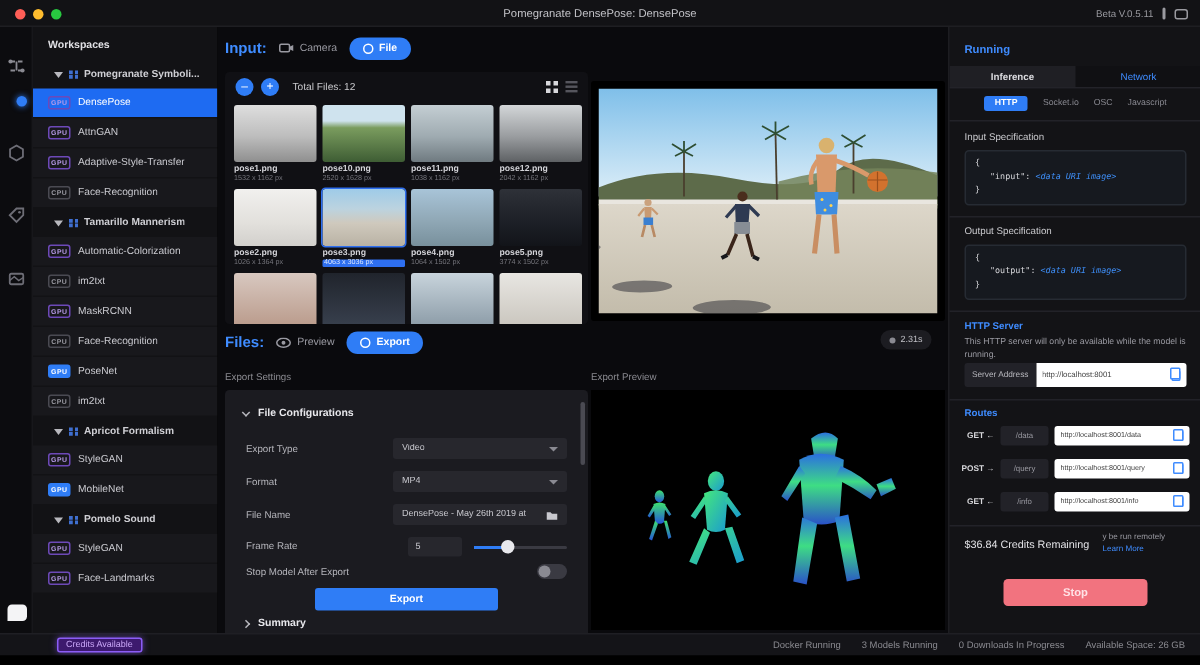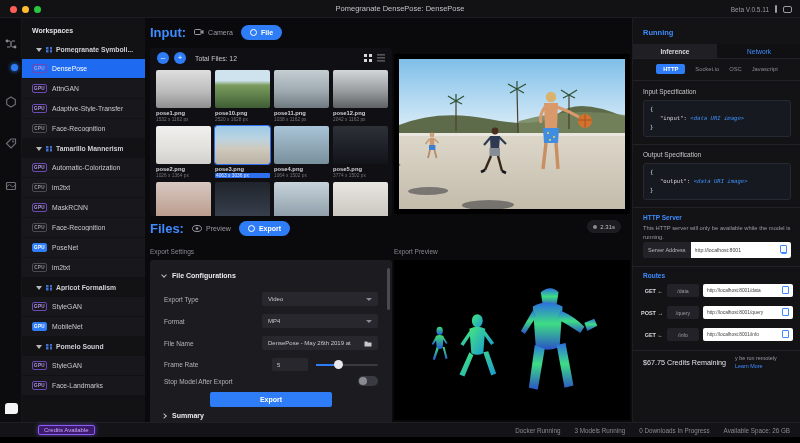--- a/index.html
+++ b/index.html
@@ -37,21 +37,21 @@
   .tree-model.selected { background:#1e6bf2; }
   .badge { min-width:15px; height:9px; border-radius:2px; font-size:4.6px; font-weight:bold; display:flex; align-items:center; justify-content:center; letter-spacing:.3px; }
   .badge.gpu { border:1px solid #6d49b8; color:#b79ae8; }
   .badge.cpu { border:1px solid #4a4a52; color:#9a9aa2; }
   .badge.run { background:#2f7df6; color:#fff; border:1px solid #2f7df6; }
   .model-label { font-size:6.8px; color:#c9c9cf; white-space:nowrap; overflow:hidden; }
   .selected .model-label { color:#fff; }
 
   
   #main { left:145px; top:18px; width:487px; height:404px; background:#0a0a0d; }
-  .row-label { font-size:13px; font-weight:bold; color:#3f8cff; }
+  .row-label { font-size:10px; font-weight:bold; color:#3f8cff; }
   .io-row { position:absolute; display:flex; align-items:center; gap:8px; height:16px; }
   .dim-opt { display:flex; align-items:center; gap:4px; color:#9a9aa2; font-size:7px; }
   .pill { display:flex; align-items:center; gap:4px; background:#2f7df6; border-radius:8px; height:15px; padding:0 9px; color:#fff; font-size:7px; font-weight:bold; }
   .pill-icon { width:7px; height:7px; border:1.4px solid #fff; border-radius:50%; }
   .timer-chip { position:absolute; right:6px; top:0; height:13px; background:#1c1c21; border-radius:7px; display:flex; align-items:center; gap:3px; padding:0 6px; }
   .timer-dot { width:4px; height:4px; border-radius:50%; background:#8a8a92; }
   .timer-text { font-size:6px; color:#c0c0c6; }
 
   
   #files-panel { left:5px; top:30px; width:242px; height:168px; background:#101014; border-radius:3px; overflow:hidden; }
@@ -603,25 +603,26 @@
   <div class="route-row" style="top:309px;">
     <span class="route-method"><span>GET</span> <span>←</span></span>
     <span class="route-chip">/info</span>
     <span class="route-input">
         <span class="route-url">http://localhost:8001/info</span>
         <span class="copy-icon"></span>
       </span>
   </div>
 
   <div class="rp-divider" style="top:332px;"></div>
-  <div id="rp-footer-credits">$67.75 Credits Remaining</div>
+  <div id="rp-footer-credits">$36.84 Credits Remaining</div>
   <div id="rp-footer-note">
     <div id="remote-note">y be run remotely</div>
     <div id="remote-link">Learn More</div>
   </div>
+  <div id="stop-btn">Stop</div>
 </div>
 
 <div id="statusbar" class="abs">
   <span id="credits-badge">Credits Available</span>
   <div id="status-items">
     <span class="status-item">Docker Running</span>
     <span class="status-item">3 Models Running</span>
     <span class="status-item">0 Downloads In Progress</span>
     <span class="status-item">Available Space: 26 GB</span>
   </div>

